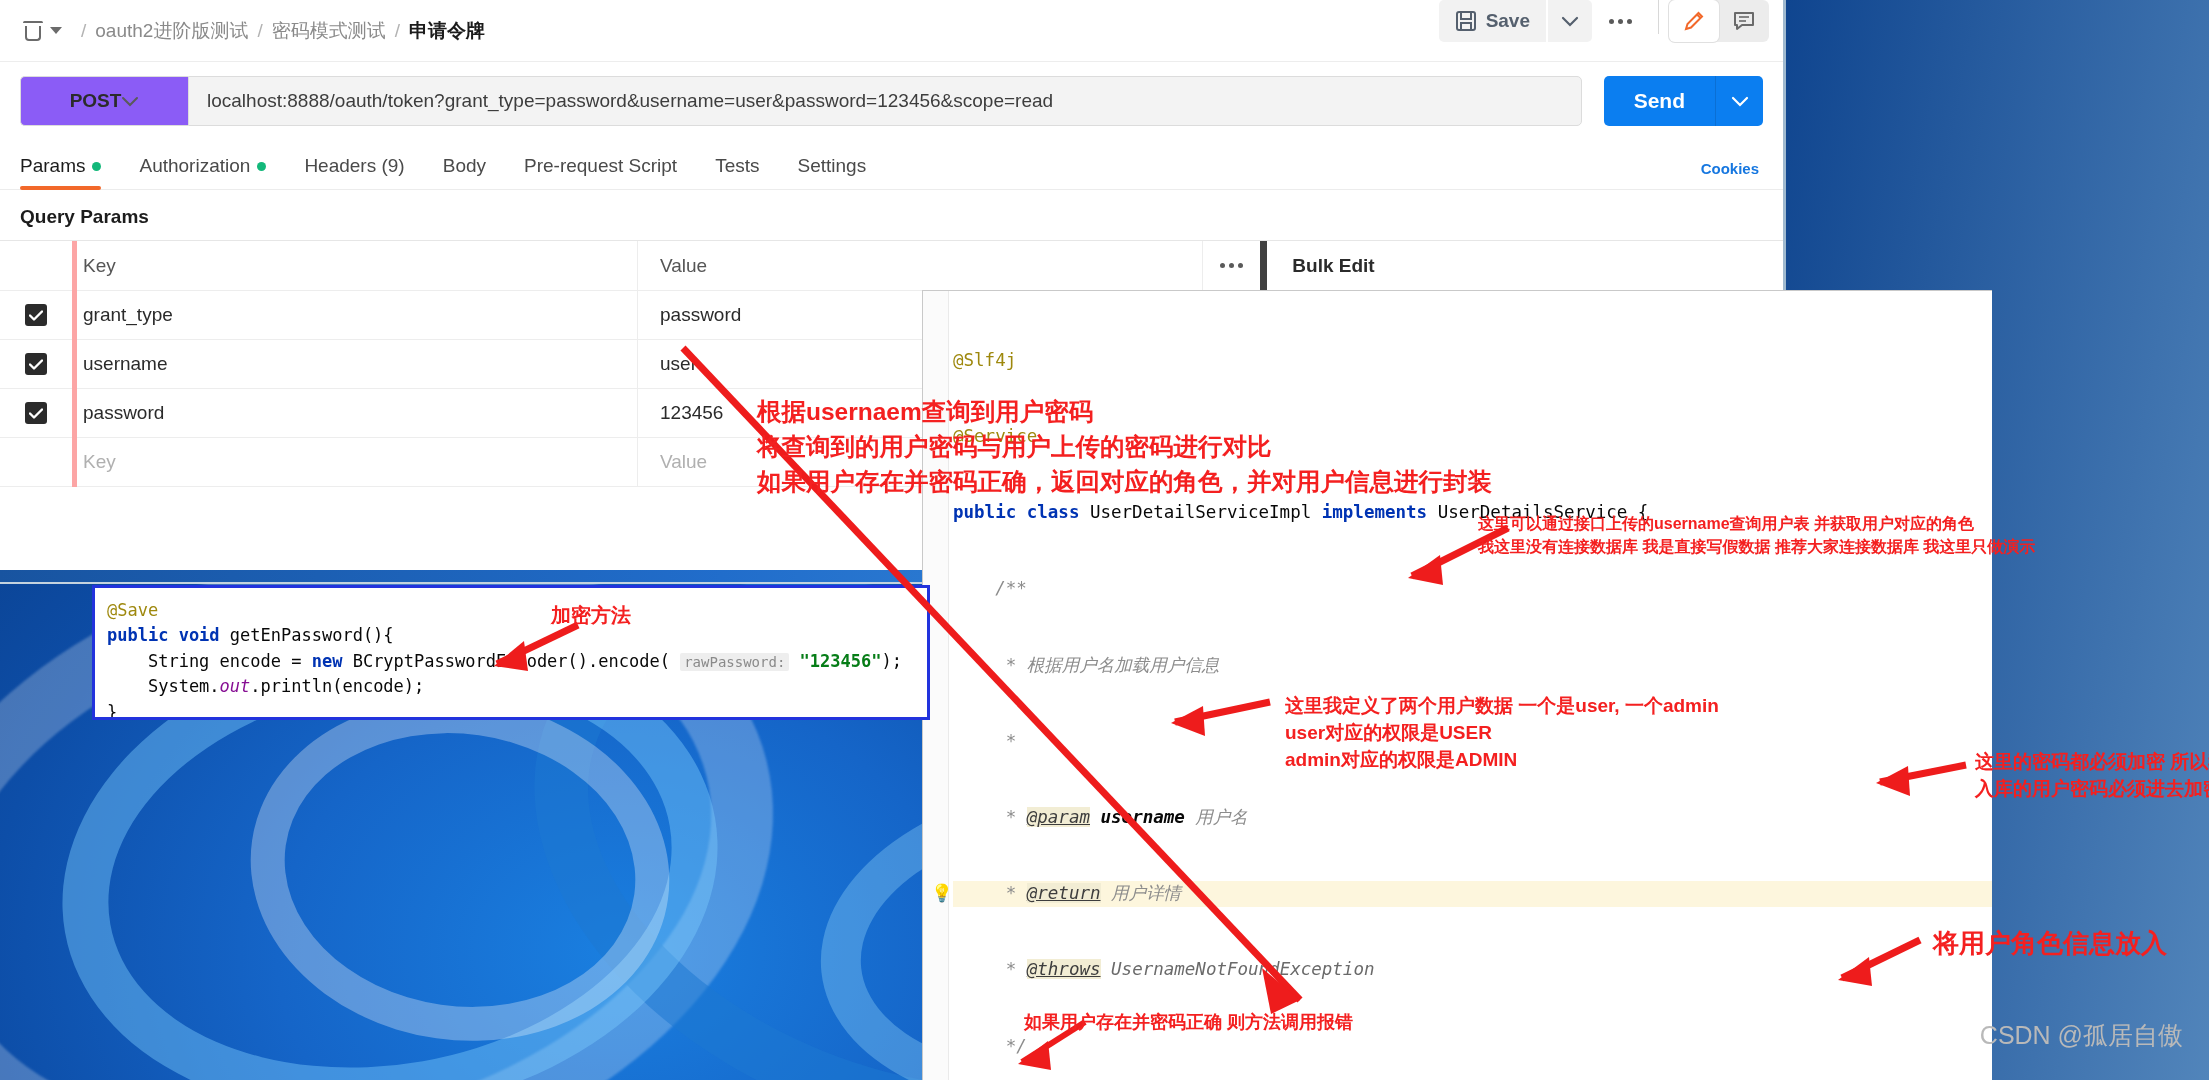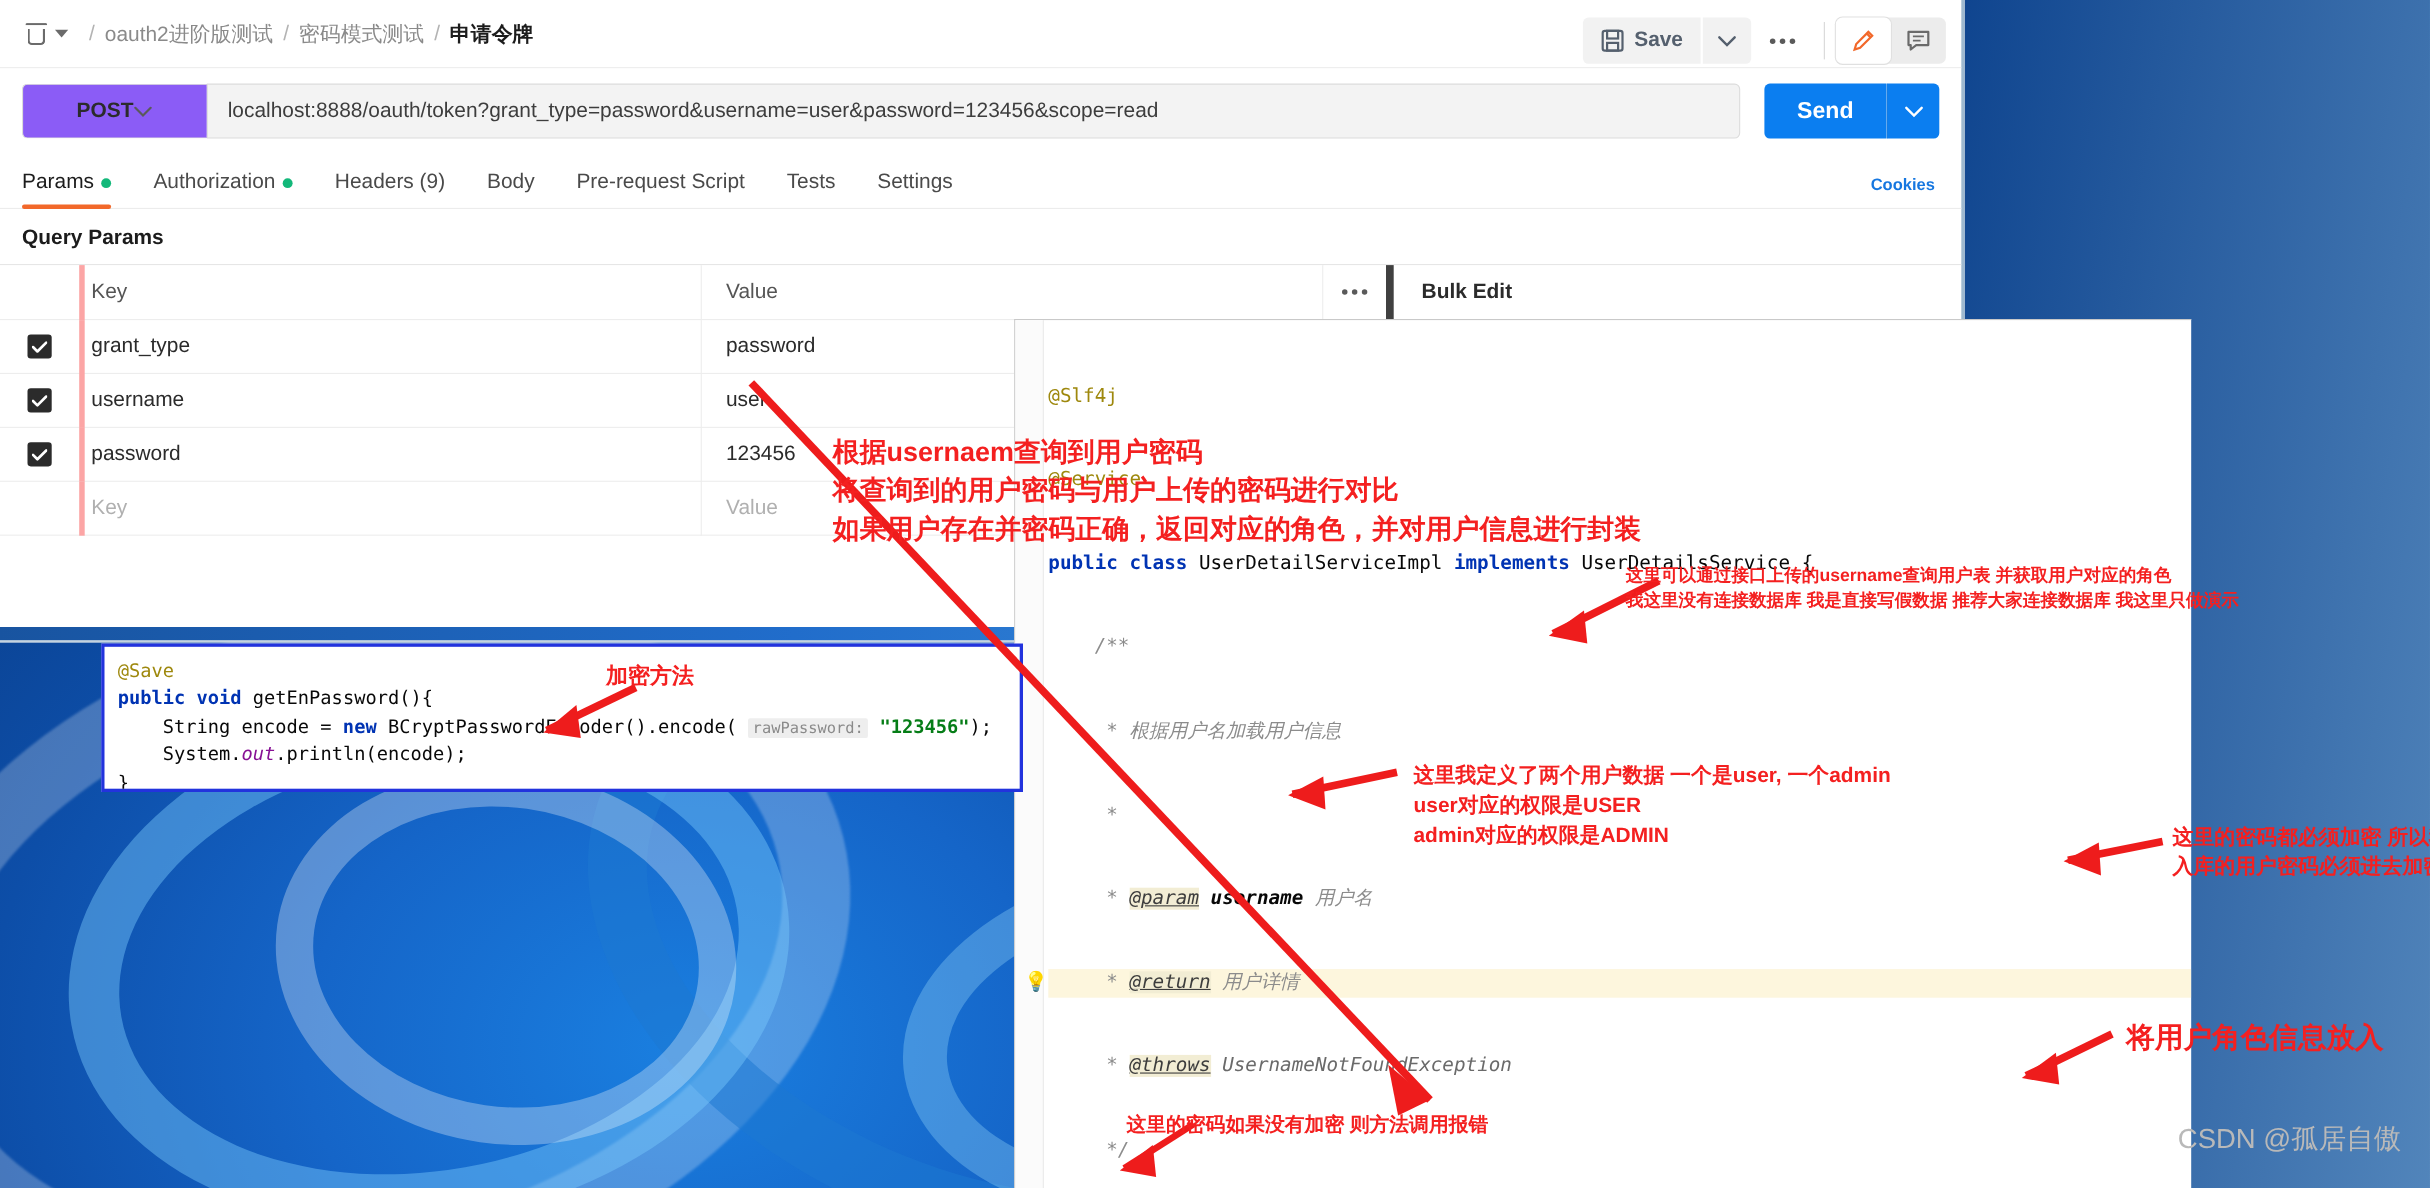--- a/index.html
+++ b/index.html
@@ -64,21 +64,21 @@
     border: 2.5px solid #6b6b6b; border-top: none;
     border-radius: 0 0 4px 4px; }
   .caret-sm { width: 0; height: 0; border-left: 6px solid transparent;
     border-right: 6px solid transparent; border-top: 7px solid #6b6b6b; margin: 0 10px 0 4px; }
   .crumb-sep { color: #b3b3b3; font-size: 19px; margin: 0 9px; }
   .crumb { color: #8a8a8a; font-size: 19px; }
   .crumb-active { color: #1c1c1c; font-size: 19px; font-weight: bold; }
 
   .topbar-right {
     position: absolute; right: 14px; top: 0; height: 74px;
-    display: flex; align-items: center; gap: 0;
+    display: flex; align-items: flex-start; gap: 0;
   }
   .save-btn {
     display: flex; align-items: center; gap: 9px;
     background: #f2f2f2; border-radius: 5px 0 0 5px;
     height: 42px; padding: 0 16px; color: #55606e; font-size: 19px; font-weight: bold;
   }
   .save-caret {
     background: #f2f2f2; border-radius: 0 5px 5px 0; height: 42px; width: 44px;
     display: flex; align-items: center; justify-content: center; margin-left: 2px;
   }
@@ -474,19 +474,19 @@
   <div class="anno a1">根据usernaem查询到用户密码
 将查询到的用户密码与用户上传的密码进行对比
 如果用户存在并密码正确，返回对应的角色，并对用户信息进行封装</div>
   <div class="anno a2">这里可以通过接口上传的username查询用户表 并获取用户对应的角色
 我这里没有连接数据库 我是直接写假数据 推荐大家连接数据库 我这里只做演示</div>
   <div class="anno a3">这里我定义了两个用户数据 一个是user, 一个admin
 user对应的权限是USER
 admin对应的权限是ADMIN</div>
   <div class="anno a4">这里的密码都必须加密 所以我们登录成功新增用户时
 入库的用户密码必须进去加密处理</div>
-  <div class="anno a5">这里的密码如果没有加密 则方法调用报错</div>
+  <div class="anno a5">如果用户存在并密码正确 则方法调用报错</div>
   <div class="anno a6">将用户角色信息放入</div>
   <div class="anno a7">加密方法</div>
 
   <div class="watermark">CSDN @孤居自傲</div>
 
 </div>
 
 </body></html>

